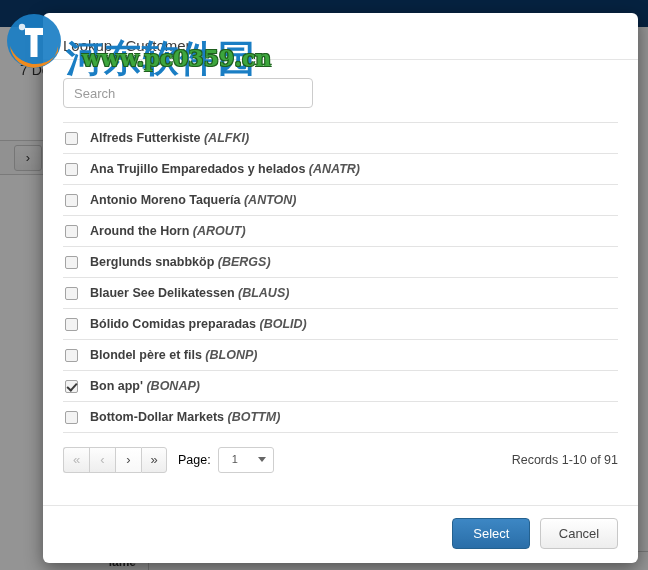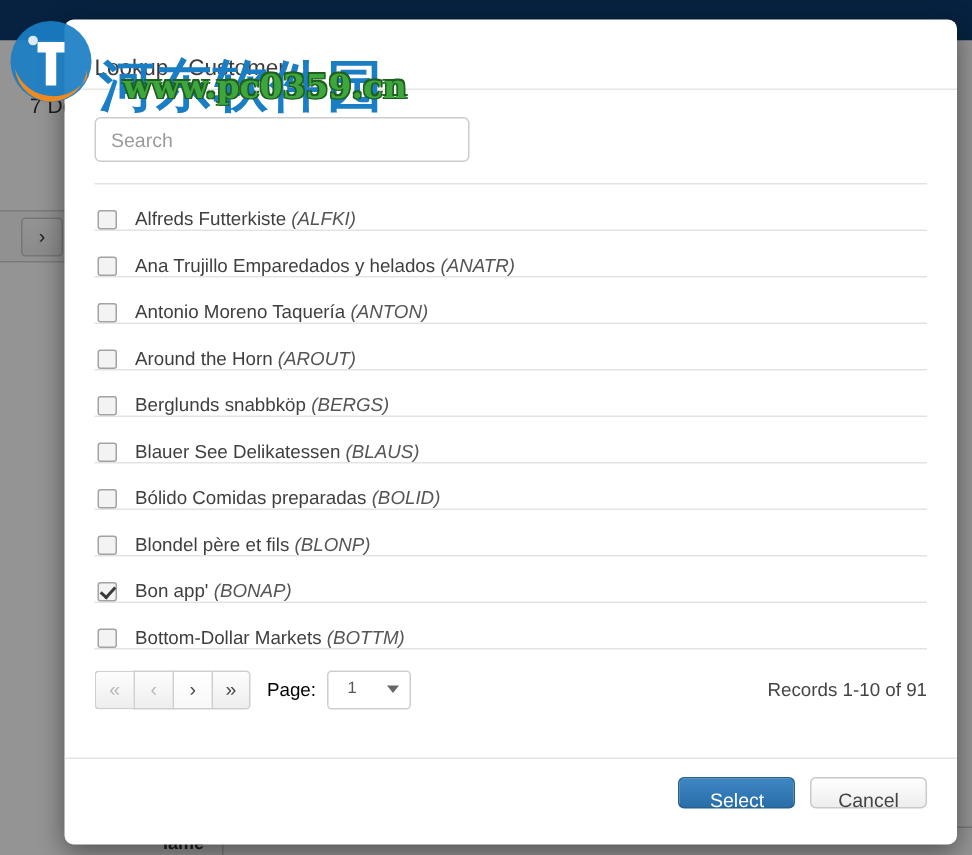--- a/index.html
+++ b/index.html
@@ -139,25 +139,26 @@
   }
   #search-input::placeholder { color: #9b9b9b; }
 
   
   #lookup-list {
     margin-top: 14px;
     border-top: 1px solid #e3e3e3;
   }
   .list-item {
     display: flex;
-    align-items: flex-end;
+    align-items: center;
     height: 31px;
     border-bottom: 1px solid #e3e3e3;
     padding-left: 2px;
     box-sizing: border-box;
+    font-weight: bold;
   }
   .list-checkbox {
     width: 13px;
     height: 13px;
     box-sizing: border-box;
     border: 1px solid #a3a3a3;
     border-radius: 2px;
     background: #f3f3f3;
     margin-right: 12px;
     position: relative;
@@ -262,21 +263,21 @@
     bottom: 0;
     width: 100%;
     height: 58px;
     box-sizing: border-box;
     border-top: 1px solid #e5e5e5;
     padding: 12px 20px 0 0;
     text-align: right;
   }
   .btn {
     display: inline-block;
-    height: 21px;
+    height: 31px;
     min-width: 78px;
     box-sizing: border-box;
     padding: 6px 15px;
     border-radius: 4px;
     font-size: 13px;
     font-family: "Liberation Sans", sans-serif;
     line-height: 18px;
     text-align: center;
     vertical-align: top;
   }

